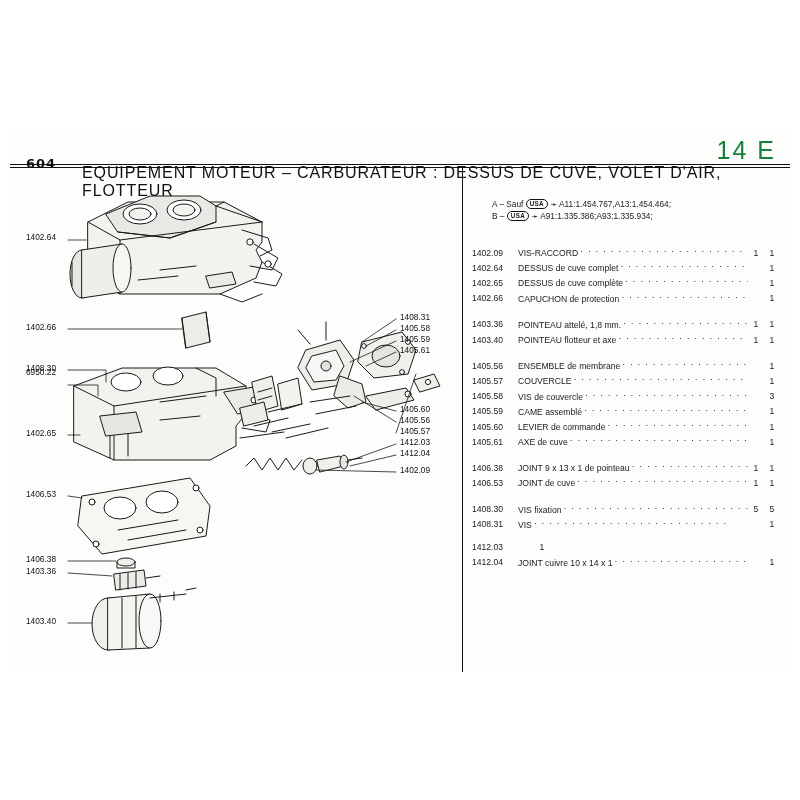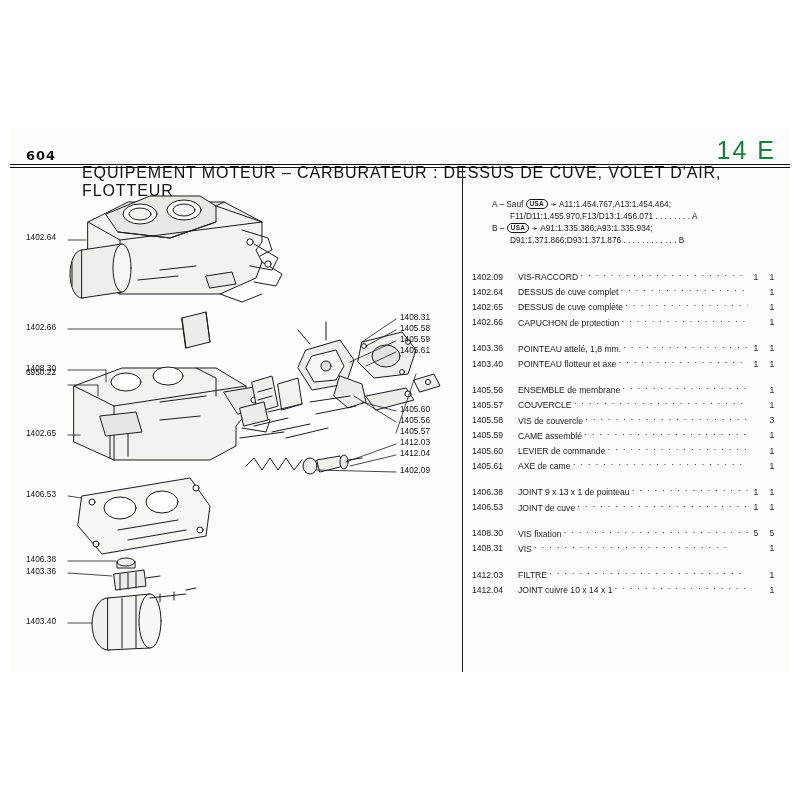--- a/index.html
+++ b/index.html
@@ -26,21 +26,21 @@
   .header {
     position: absolute;
     left: 10px;
     top: 8px;
     width: 760px;
     height: 34px;
   }
   .model-code {
     position: absolute;
     left: 6px;
-    top: 12px;
+    top: 20px;
     font-size: 13px;
     font-weight: bold;
     letter-spacing: 1px;
     color: #111;
     font-family: "DejaVu Sans", sans-serif;
   }
   .header-title {
     position: absolute;
     left: 62px;
     top: 12px;
@@ -369,33 +369,27 @@
 
     <div class="notes">
       <div class="note-line">
         <span>A</span>
         <span>–</span>
         <span>Sauf</span>
         <span class="badge">USA</span>
         <span>➛</span>
         <span>A11:1.454.767,A13:1.454.464;</span>
       </div>
-      <div class="note-line" style="padding-left:18px;">
-        <span>F11/D11:1.455.970,F13/D13:1.456.071 . . . . . . . . A</span>
-      </div>
       <div class="note-line">
         <span>B</span>
         <span>–</span>
         <span class="badge">USA</span>
         <span>➛</span>
         <span>A91:1.335.386;A93:1.335.934;</span>
       </div>
-      <div class="note-line" style="padding-left:18px;">
-        <span>D91:1.371.866;D93:1.371.876 . . . . . . . . . . . . B</span>
-      </div>
     </div>
 
     <div class="table">
 
       <div class="grp">
         <div class="row">
           <div class="ref">1402.09</div>
           <div class="desc"><span>VIS-RACCORD</span> <span class="leader">. . . . . . . . . . . . . . . . . . . . . . . . . .</span></div>
           <div class="qa">1</div>
           <div class="qb">1</div>
@@ -461,21 +455,21 @@
           <div class="qb">1</div>
         </div>
         <div class="row">
           <div class="ref">1405.60</div>
           <div class="desc"><span>LEVIER de commande</span> <span class="leader">. . . . . . . . . . . . . . . . . . . . . . . . . .</span></div>
           <div class="qa"></div>
           <div class="qb">1</div>
         </div>
         <div class="row">
           <div class="ref">1405.61</div>
-          <div class="desc"><span>AXE de came</span> <span class="leader">. . . . . . . . . . . . . . . . . . . . . . . . . .</span></div>
+          <div class="desc"><span>AXE de cuve</span> <span class="leader">. . . . . . . . . . . . . . . . . . . . . . . . . .</span></div>
           <div class="qa"></div>
           <div class="qb">1</div>
         </div>
       </div>
 
       <div class="grp">
         <div class="row">
           <div class="ref">1406.38</div>
           <div class="desc"><span>JOINT 9 x 13 x 1 de pointeau</span> <span class="leader">. . . . . . . . . . . . . . . . . . . . . . . . . .</span></div>
           <div class="qa">1</div>
@@ -500,21 +494,20 @@
           <div class="ref">1408.31</div>
           <div class="desc"><span>VIS</span> <span class="leader">. . . . . . . . . . . . . . . . . . . . . . . . . .</span></div>
           <div class="qa"></div>
           <div class="qb">1</div>
         </div>
       </div>
 
       <div class="grp">
         <div class="row">
           <div class="ref">1412.03</div>
-          <div class="desc"><span>FILTRE</span> <span class="leader">. . . . . . . . . . . . . . . . . . . . . . . . . .</span></div>
           <div class="qa"></div>
           <div class="qb">1</div>
         </div>
         <div class="row">
           <div class="ref">1412.04</div>
           <div class="desc"><span>JOINT cuivre 10 x 14 x 1</span> <span class="leader">. . . . . . . . . . . . . . . . . . . . . . . . . .</span></div>
           <div class="qa"></div>
           <div class="qb">1</div>
         </div>
       </div>

